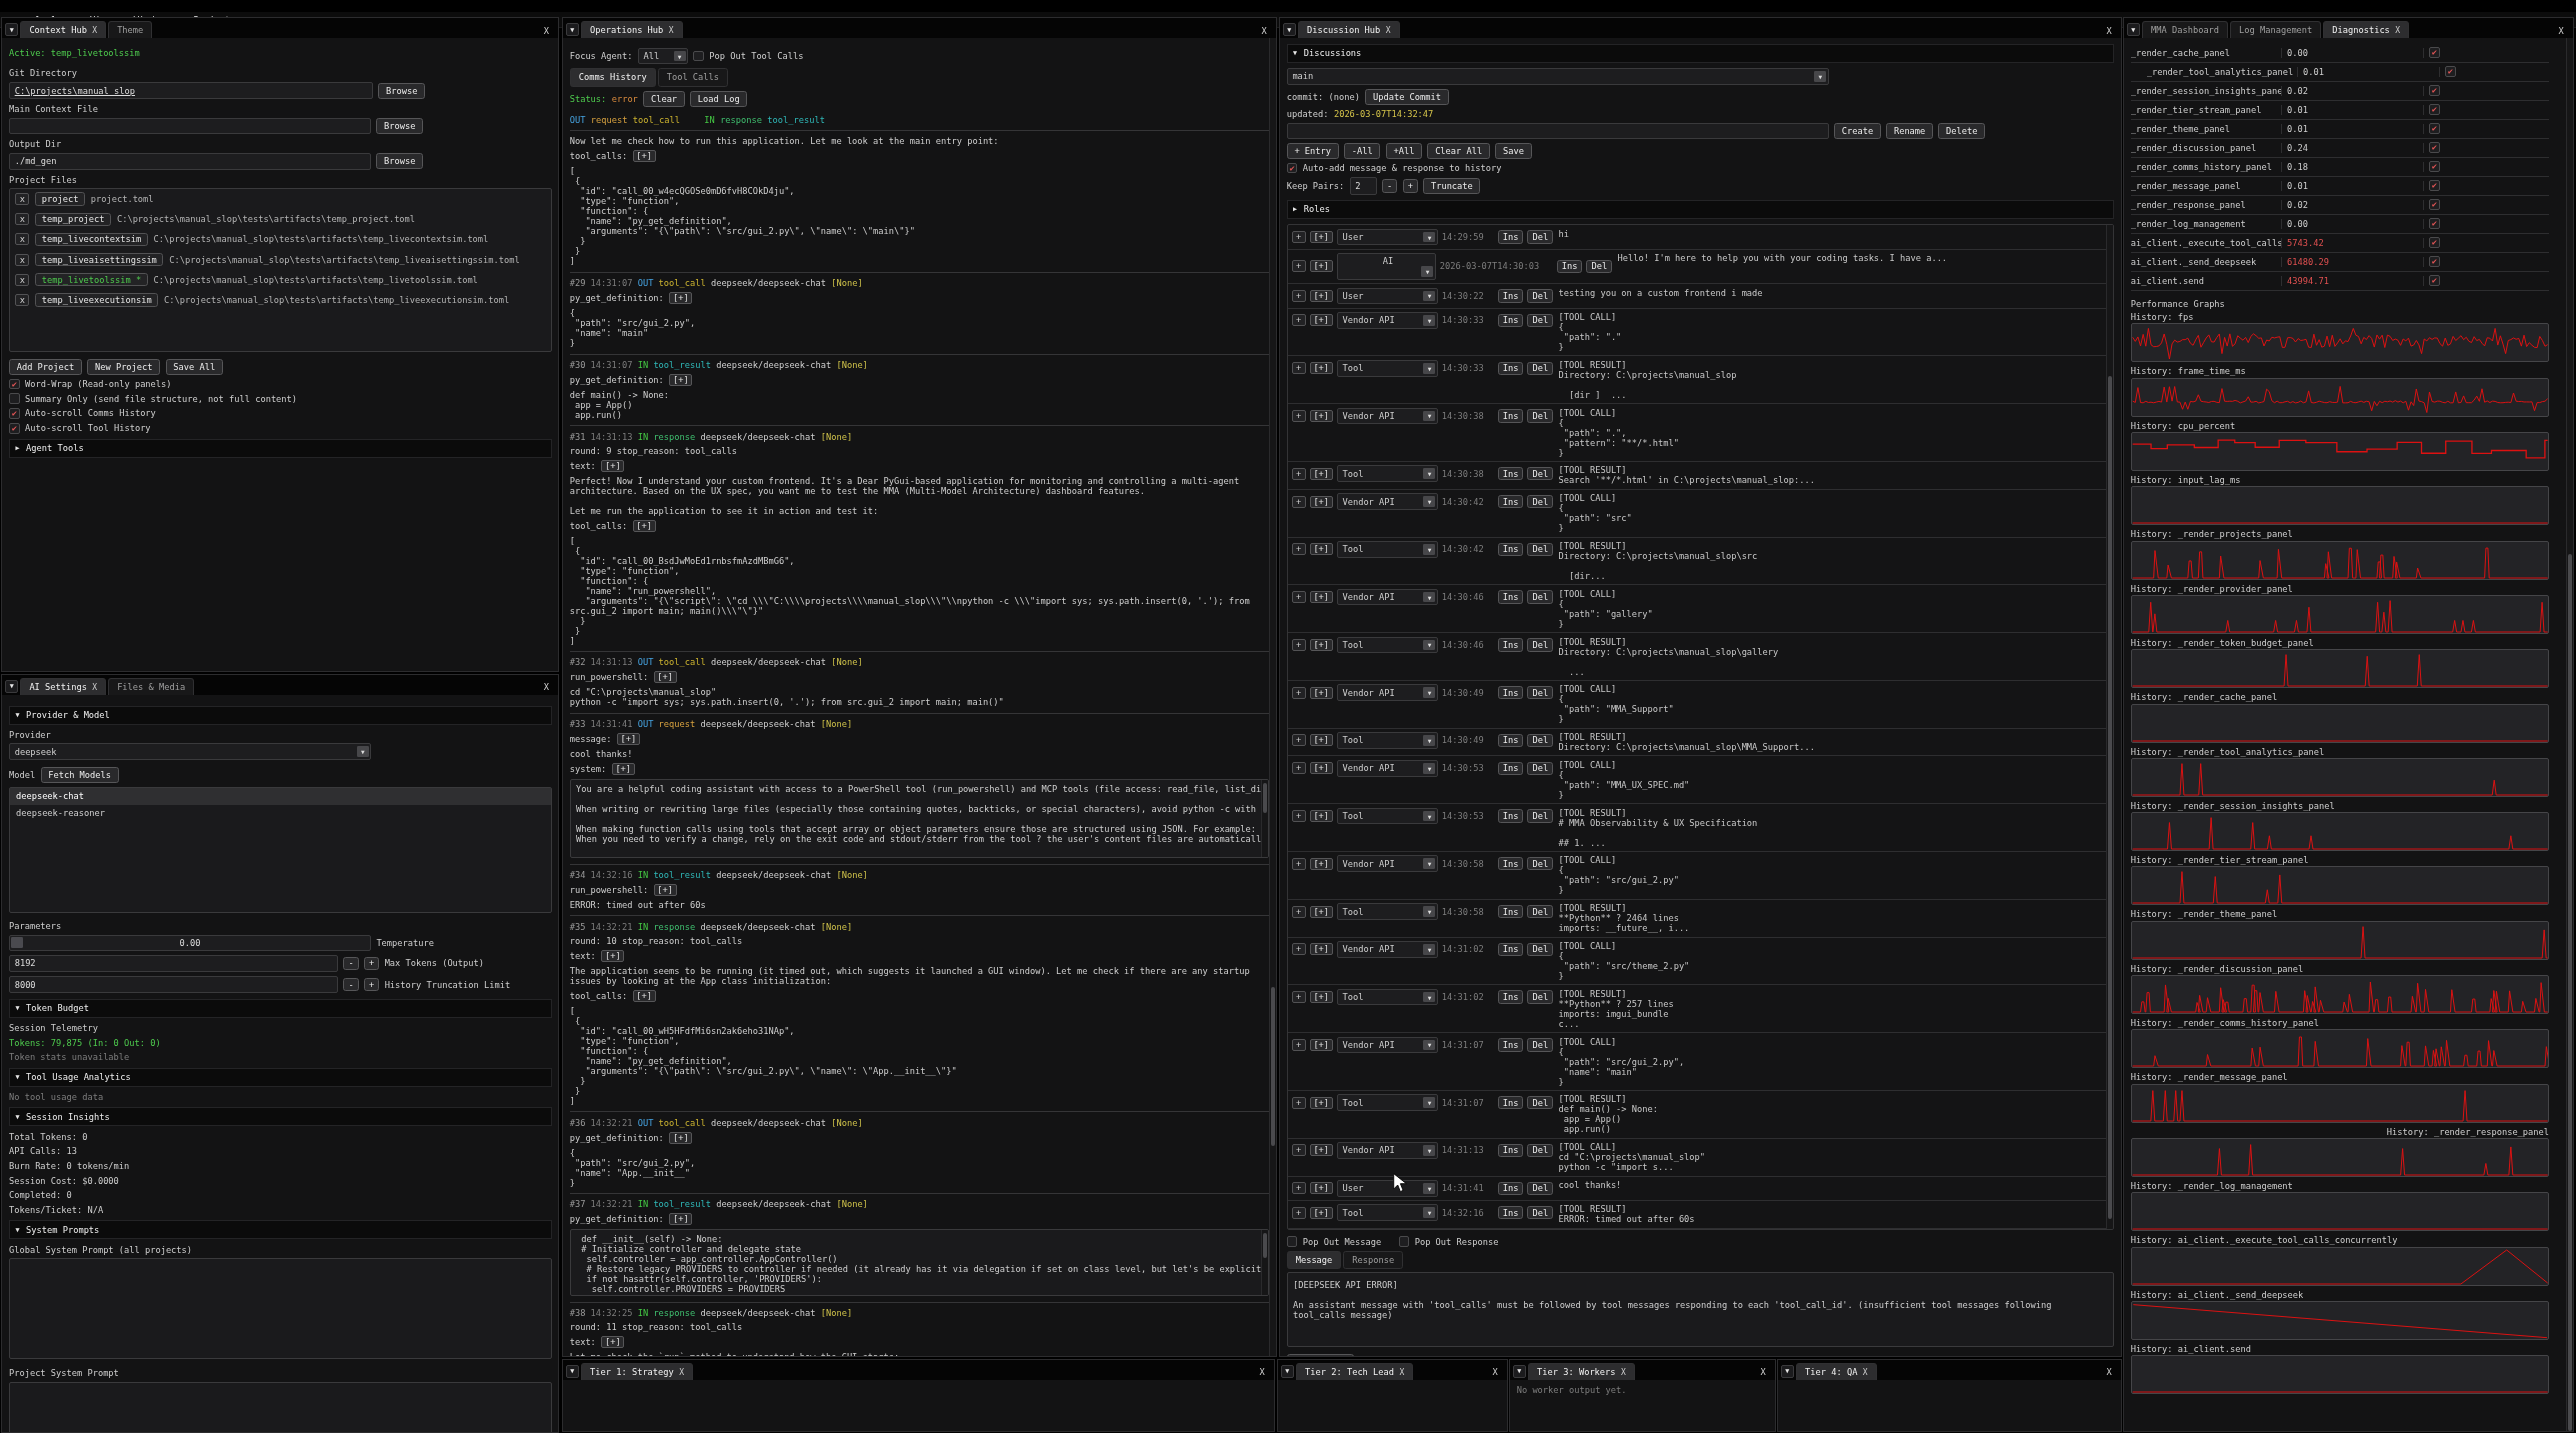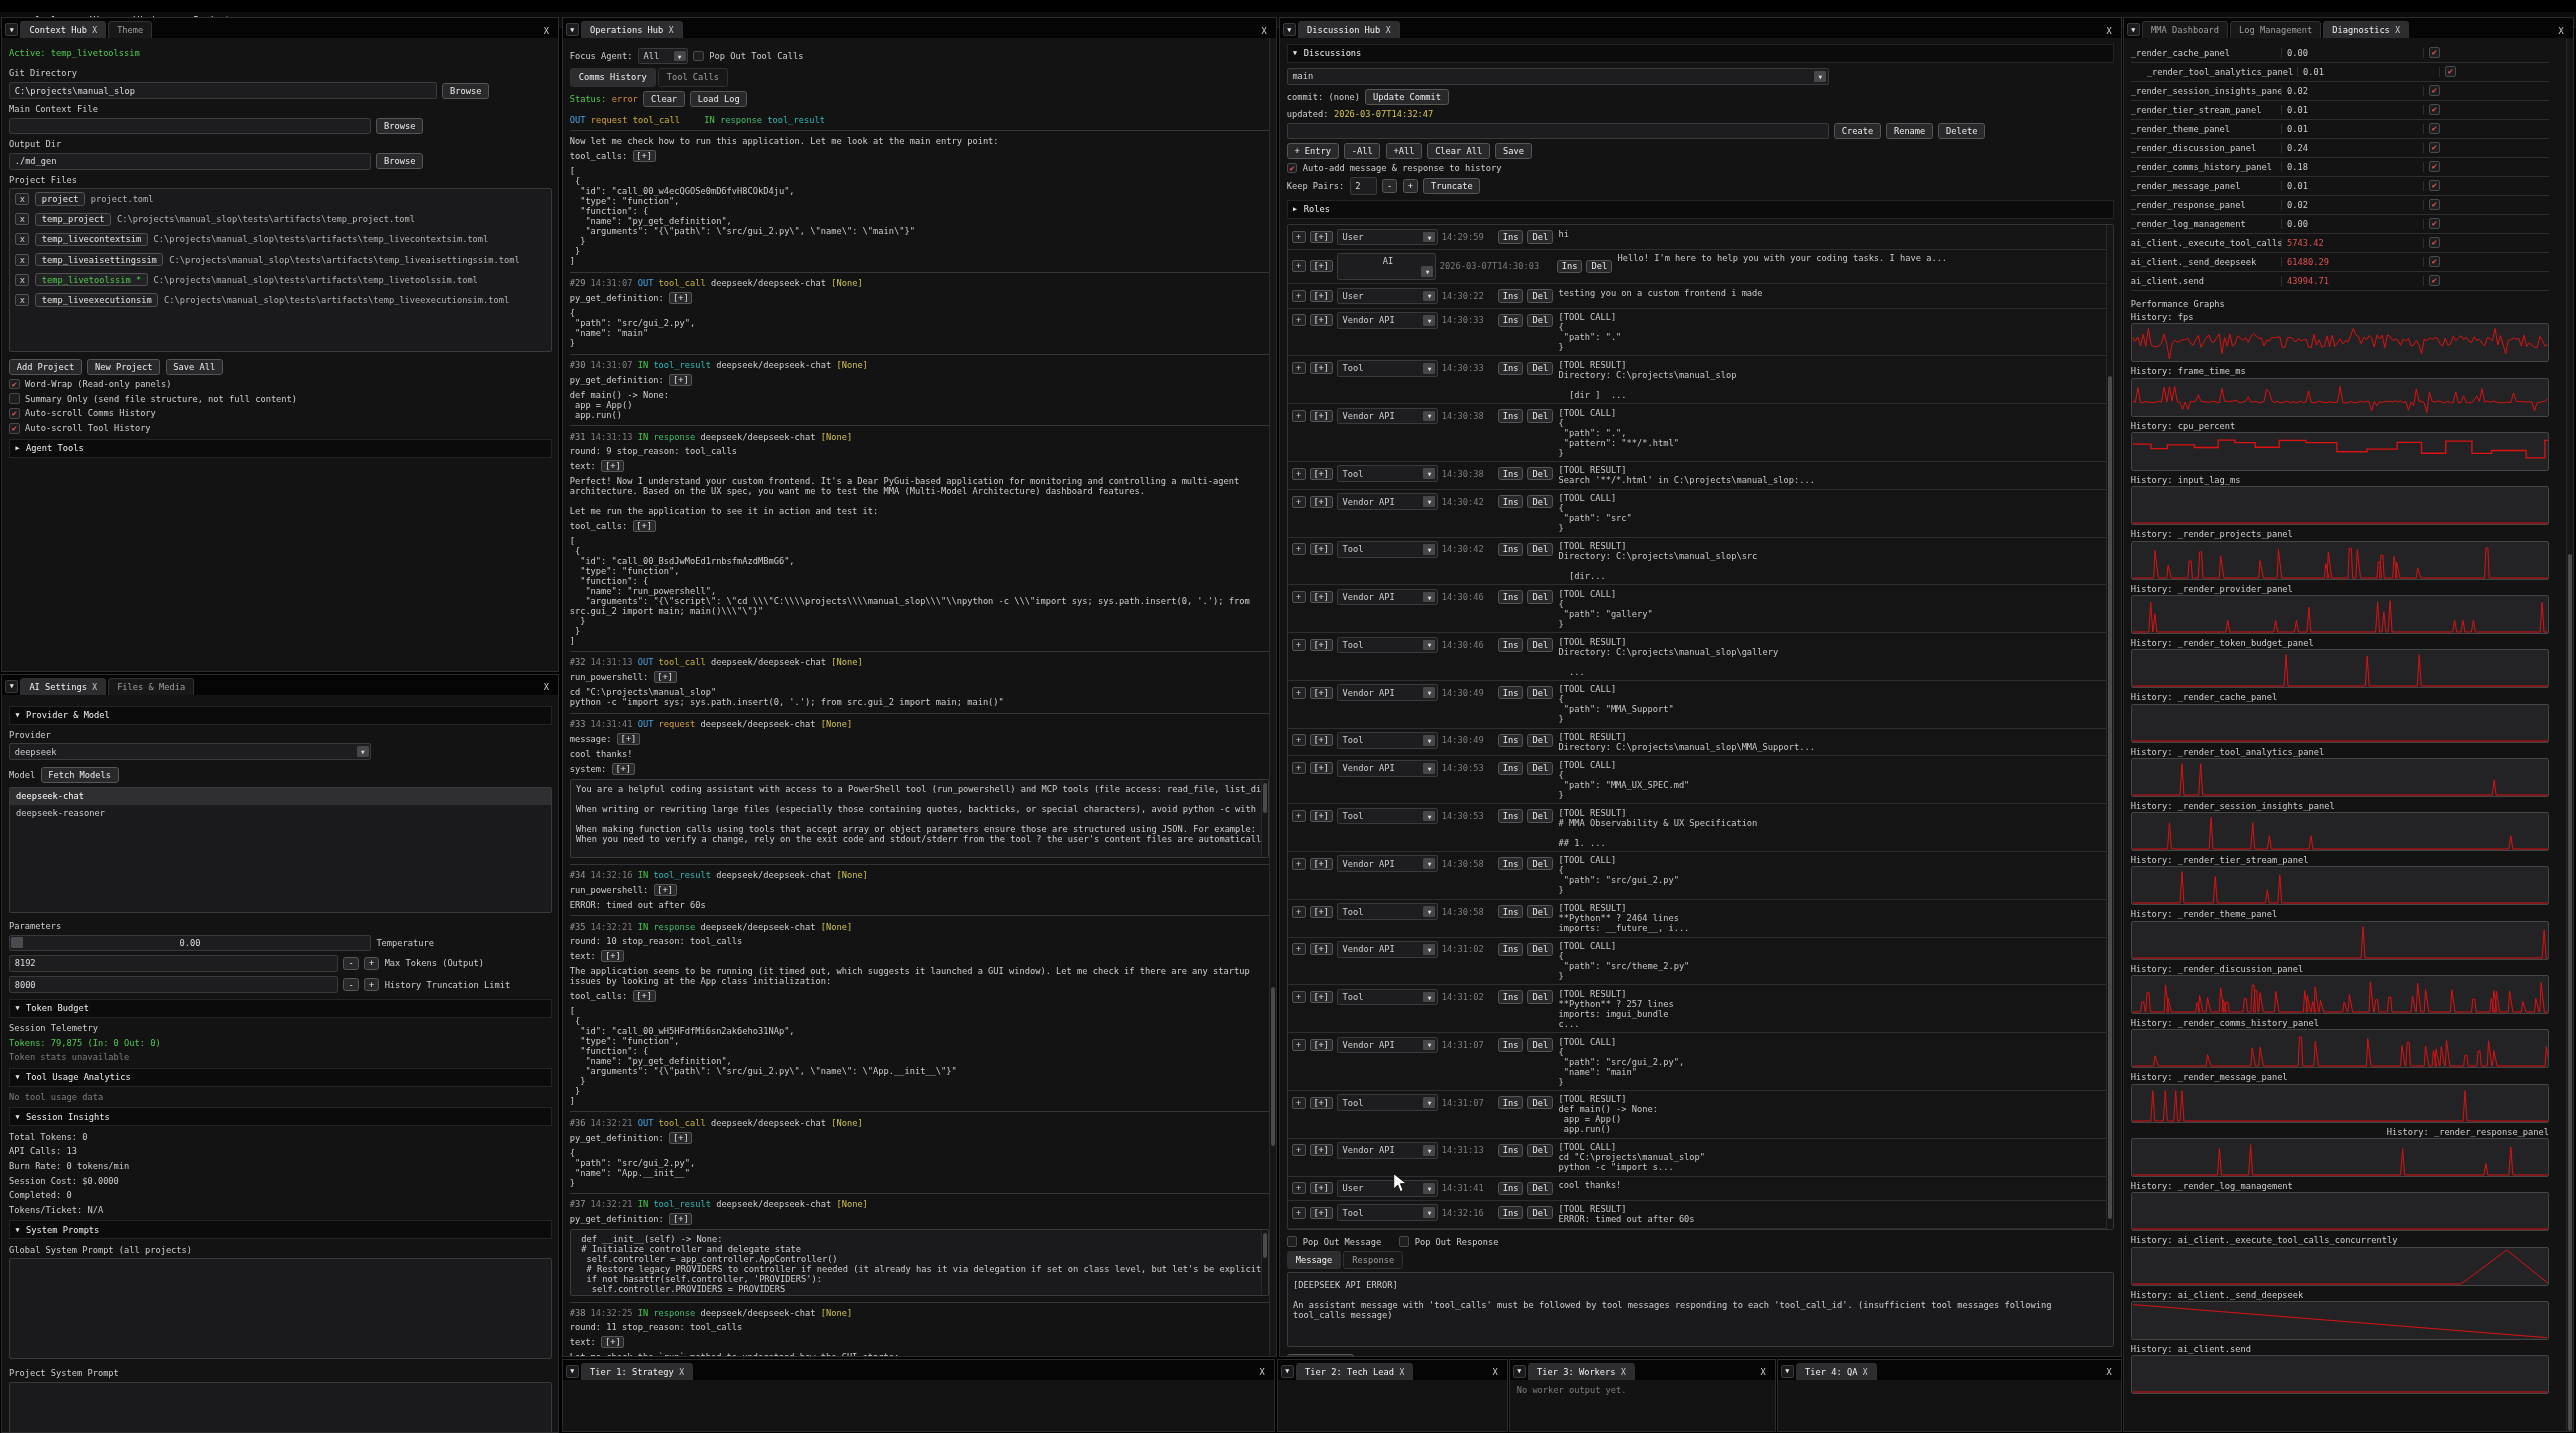--- a/index.html
+++ b/index.html
@@ -68,21 +68,21 @@
   <div class="tabbar">
     <span class="coll">▼</span>
     <span class="tab active"><span>Context Hub</span><span class="tx">X</span></span>
     <span class="tab"><span>Theme</span></span>
     <span class="winx">X</span>
   </div>
   <div class="content">
     <div class="green lbl">Active: temp_livetoolssim</div>
     <div class="lbl" style="margin-top:9.4px;">Git Directory</div>
     <div class="row">
-        <div class="inp" style="width:428px;">C:\projects\manual_slop</div>
+        <div class="inp" style="width:364px;text-decoration:underline;">C:\projects\manual_slop</div>
         <span class="btn">Browse</span>
       </div>
     <div class="lbl">Main Context File</div>
     <div class="row">
         <div class="inp" style="width:362px;"></div>
         <span class="btn">Browse</span>
       </div>
     <div class="lbl">Output Dir</div>
     <div class="row">
         <div class="inp" style="width:362px;">./md_gen</div>

